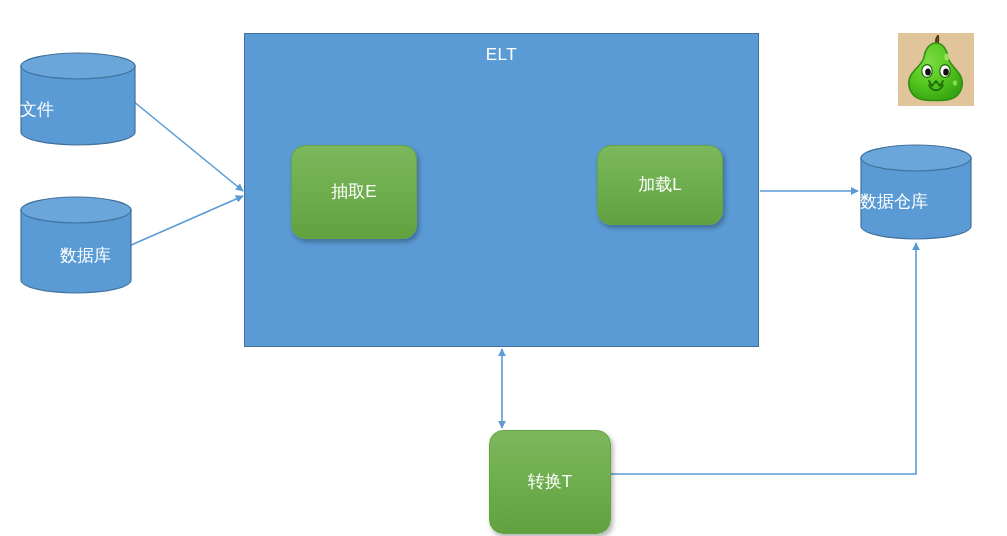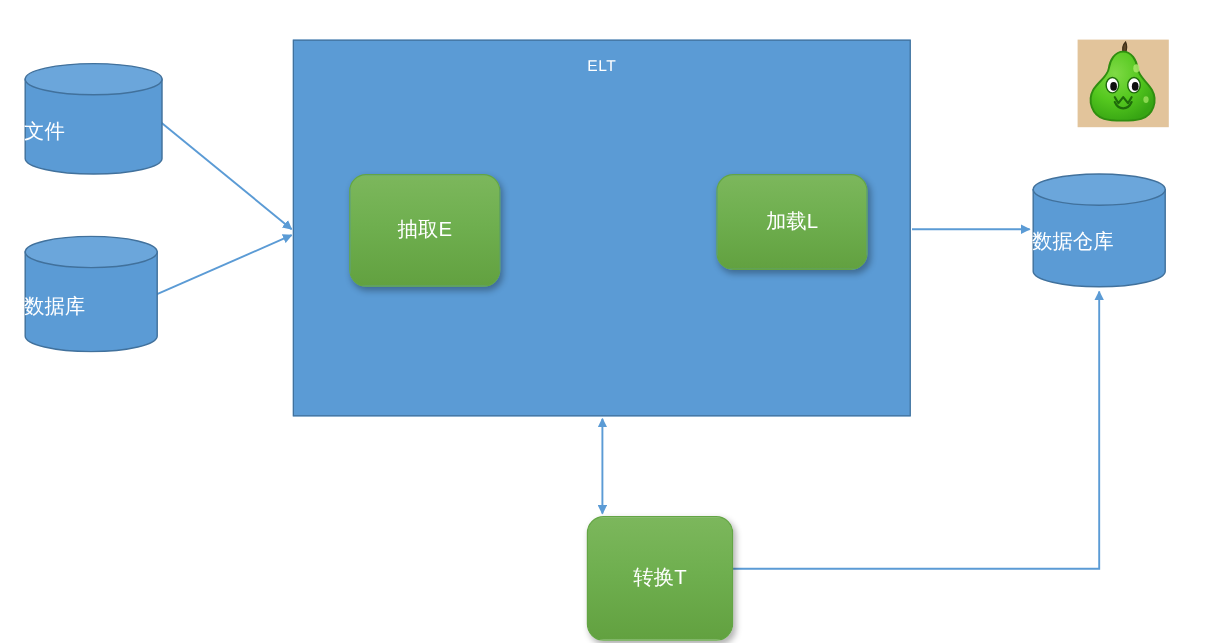--- a/index.html
+++ b/index.html
@@ -37,21 +37,21 @@
     border: 1px solid #41719C;
     box-sizing: border-box;
   }
   .elt-title {
     position: absolute;
     left: 0;
     top: 10px;
     width: 100%;
     text-align: center;
     color: #ffffff;
-    font-size: 13px;
+    font-size: 17px;
     line-height: 22px;
     letter-spacing: 0.5px;
   }
   
   .proc-box {
     position: absolute;
     border-radius: 14px;
     background: linear-gradient(to bottom, #7CB75C 0%, #6FAF4F 45%, #62A140 100%);
     border: 1px solid #63A544;
     box-shadow: 2px 3px 5px rgba(0,0,0,0.30);
@@ -80,21 +80,21 @@
     text-align: left;
     color: #ffffff;
     font-size: 17px;
     line-height: 20px;
     white-space: nowrap;
     pointer-events: none;
   }
   #cyl-file      { left: 20px;  top: 52px;  width: 116px; height: 94px; }
   #cyl-file .cyl-label { top: 48px; }
   #cyl-database  { left: 20px;  top: 196px; width: 112px; height: 98px; }
-  #cyl-database .cyl-label { top: 50px; }
+  #cyl-database .cyl-label { top: 50px; margin-left: 40px; }
   #cyl-warehouse { left: 860px; top: 144px; width: 136px; height: 96px; }
   #cyl-warehouse .cyl-label { top: 48px; }
   
   .avatar {
     position: absolute;
     left: 898px;
     top: 33px;
     width: 76px;
     height: 73px;
     background: #E2C49B;

